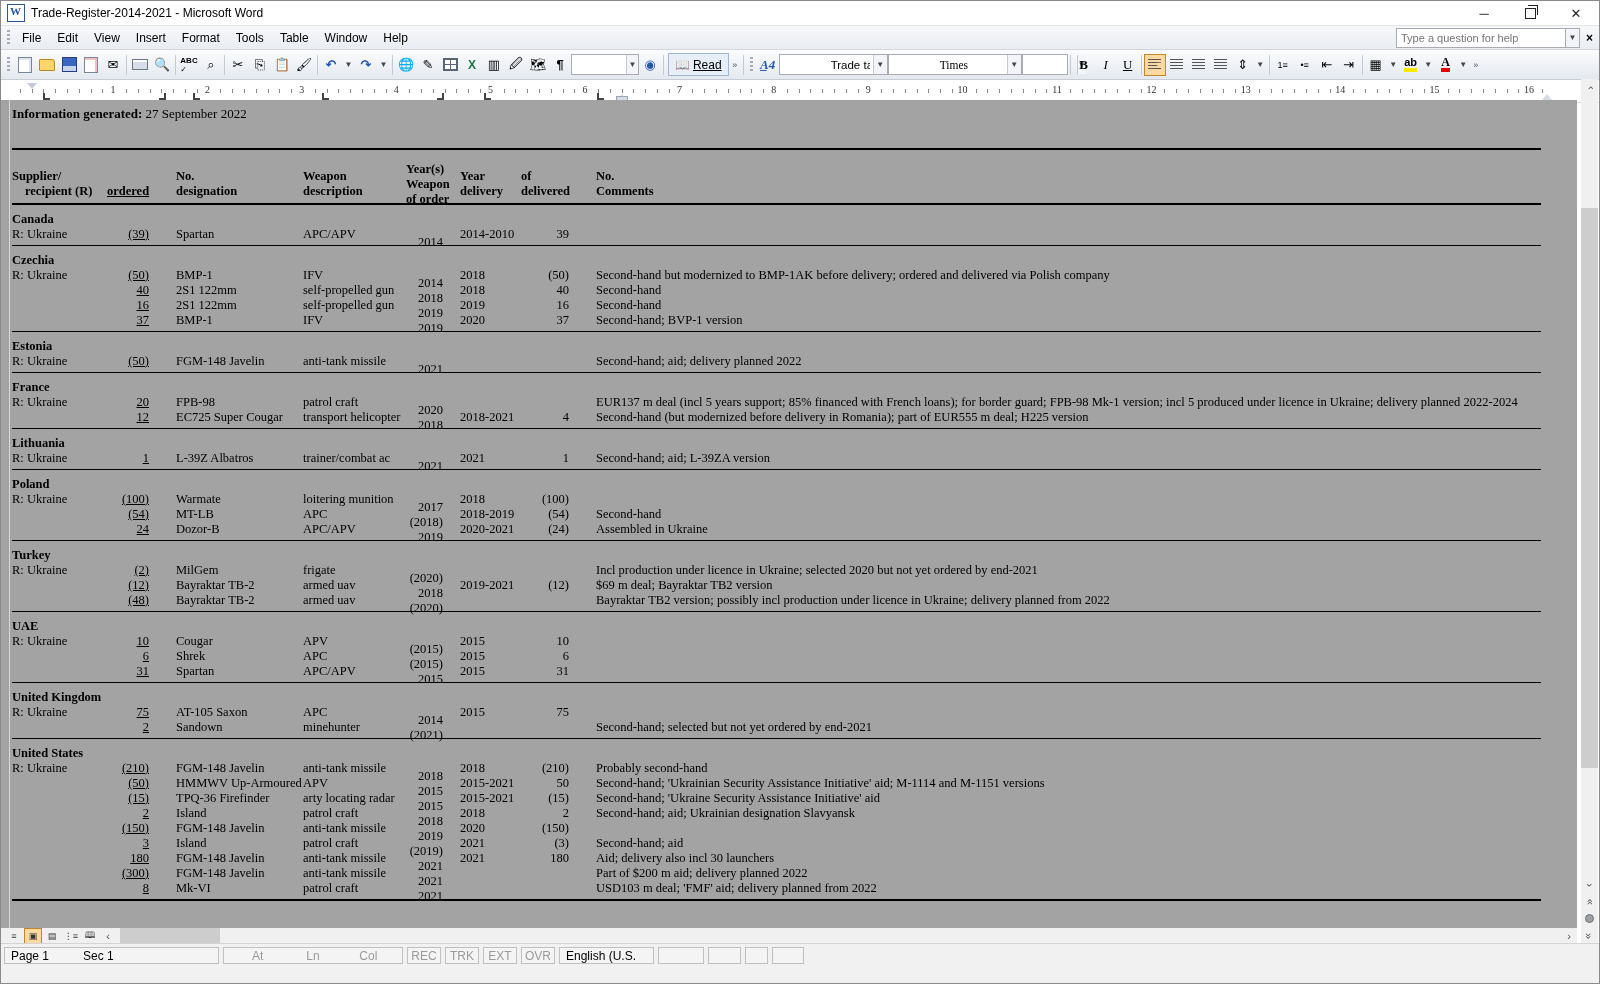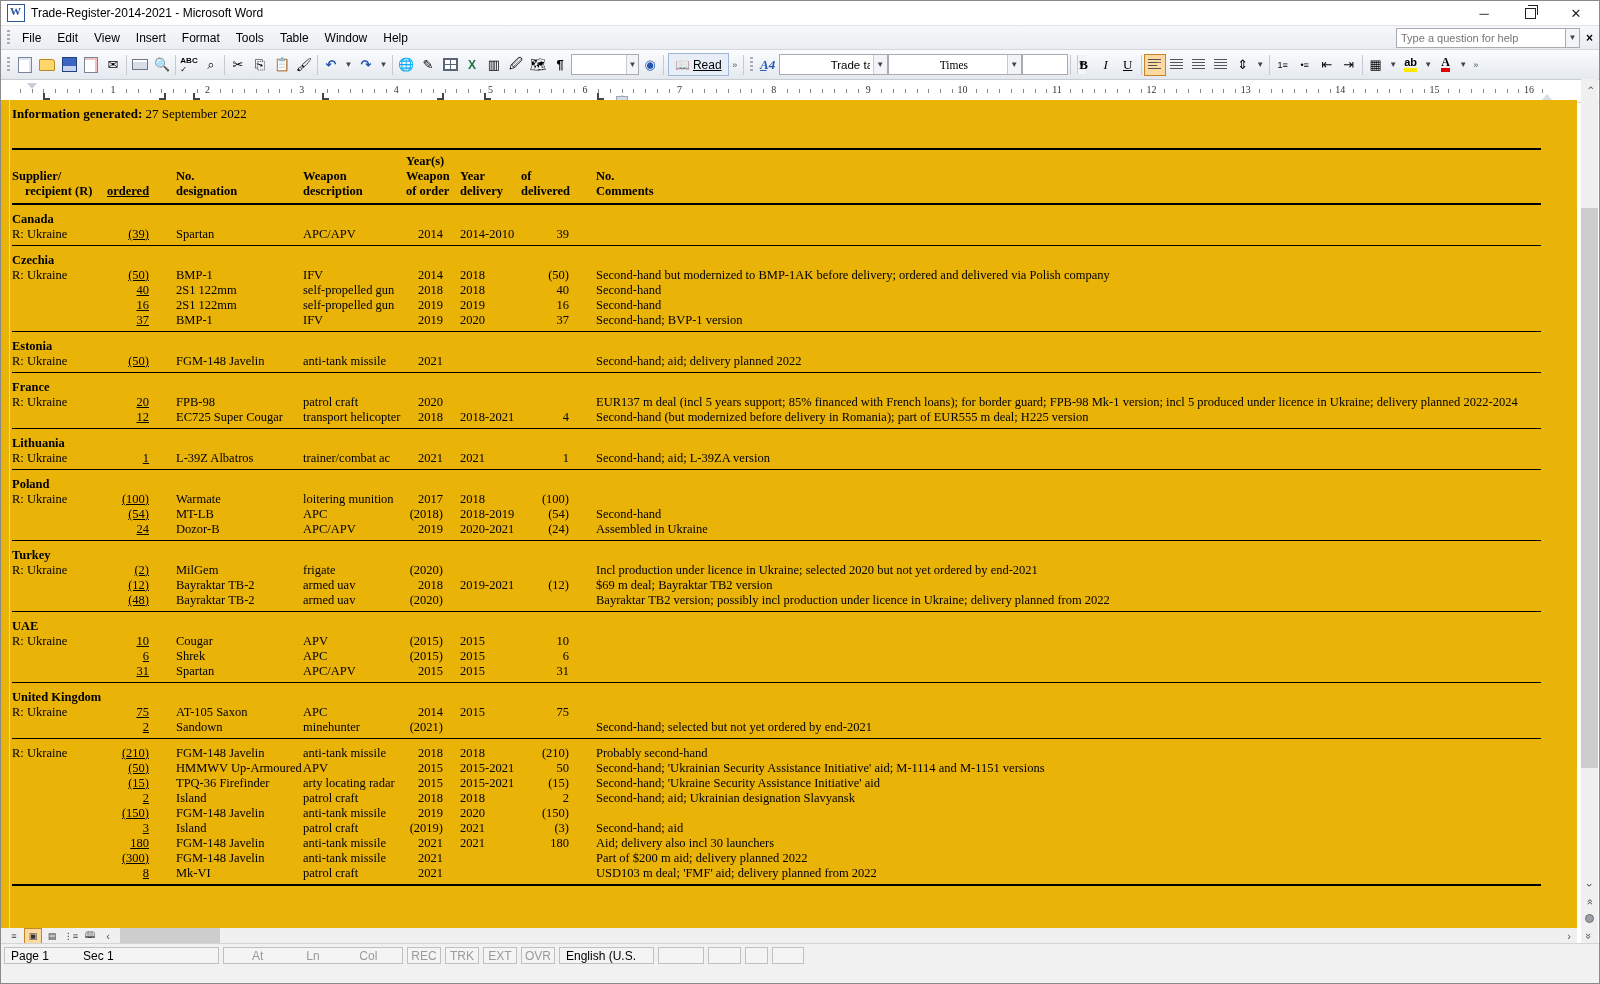--- a/index.html
+++ b/index.html
@@ -59,31 +59,31 @@
      background:repeating-linear-gradient(to right,transparent 0 10.8px,#888 10.8px 11.8px);}
   .ruler-num{position:absolute;top:1px;width:14px;text-align:center;font-size:10px;color:#333;background:#fff;font-family:"Liberation Serif",serif;}
   .tabstop{position:absolute;top:10px;width:5px;height:5px;border-left:2px solid #444;border-bottom:2px solid #444;}
   .tabstop.right{border-left:none;border-right:2px solid #444;}
   .ind-first{position:absolute;left:18px;top:0;width:0;height:0;border:5px solid transparent;border-top:6px solid #e8eef6;border-top-color:#c6cdd8;}
   .ind-hang{position:absolute;top:6px;width:0;height:0;border:5px solid transparent;border-bottom:6px solid #d5dce6;}
   .ind-box{position:absolute;top:13px;width:10px;height:5px;background:#d5dce6;border:1px solid #9aa4b2;}
   .ind-right{position:absolute;top:6px;width:0;height:0;border:5px solid transparent;border-bottom:6px solid #d5dce6;}
 
   
-  .docarea{position:absolute;left:0;right:22px;top:99px;bottom:55px;background:#eab308;overflow:hidden;}
+  .docarea{position:absolute;left:0;right:22px;top:99px;bottom:55px;background:#a3a3a3;overflow:hidden;}
   .doc-margin-line{position:absolute;left:8px;top:0;bottom:0;width:1px;background:#d8d8d8;}
   .doc-content{position:absolute;left:11px;top:6px;right:22px;font-family:"Liberation Serif","DejaVu Serif",serif;font-size:12.5px;line-height:15px;}
   .info-line{font-size:13px;}
   .trade-table{margin-top:27px;width:1529px;}
   .thead{border-top:2px solid #000;border-bottom:2px solid #000;padding:4px 0 4px 0;font-weight:bold;}
   .trow{display:grid;grid-template-columns:95px 42px 154px 103px 37px 78px 48px auto;height:15px;line-height:15px;}
   .c{white-space:nowrap;overflow:visible;}
   .c1{text-align:right;text-decoration:underline;}
   .c2{padding-left:27px;}
-  .c4{text-align:right;}
+  .c4{text-align:right;margin-top:8px;}
   .c5{padding-left:17px;}
   .c6{text-align:right;}
   .c7{padding-left:27px;}
   .hleft{text-align:left;}
   .ind13{padding-left:13px;}
   .section{border-bottom:1px solid #000;padding:7px 0 3px 0;}
   .section:last-child{border-bottom:2px solid #000;}
   .country{font-weight:bold;height:15px;line-height:15px;}
 
   
@@ -534,20 +534,21 @@
                 <div class="c c1">2</div>
                 <div class="c c2">Sandown</div>
                 <div class="c c3">minehunter</div>
                 <div class="c c4">(2021)</div>
                 <div class="c c5"></div>
                 <div class="c c6"></div>
                 <div class="c c7">Second-hand; selected but not yet ordered by end-2021</div>
               </div>
             </div>
             <div class="section">
+              <div class="country">United States</div>
               <div class="trow">
                 <div class="c c0">R: Ukraine</div>
                 <div class="c c1">(210)</div>
                 <div class="c c2">FGM-148 Javelin</div>
                 <div class="c c3">anti-tank missile</div>
                 <div class="c c4">2018</div>
                 <div class="c c5">2018</div>
                 <div class="c c6">(210)</div>
                 <div class="c c7">Probably second-hand</div>
               </div>

